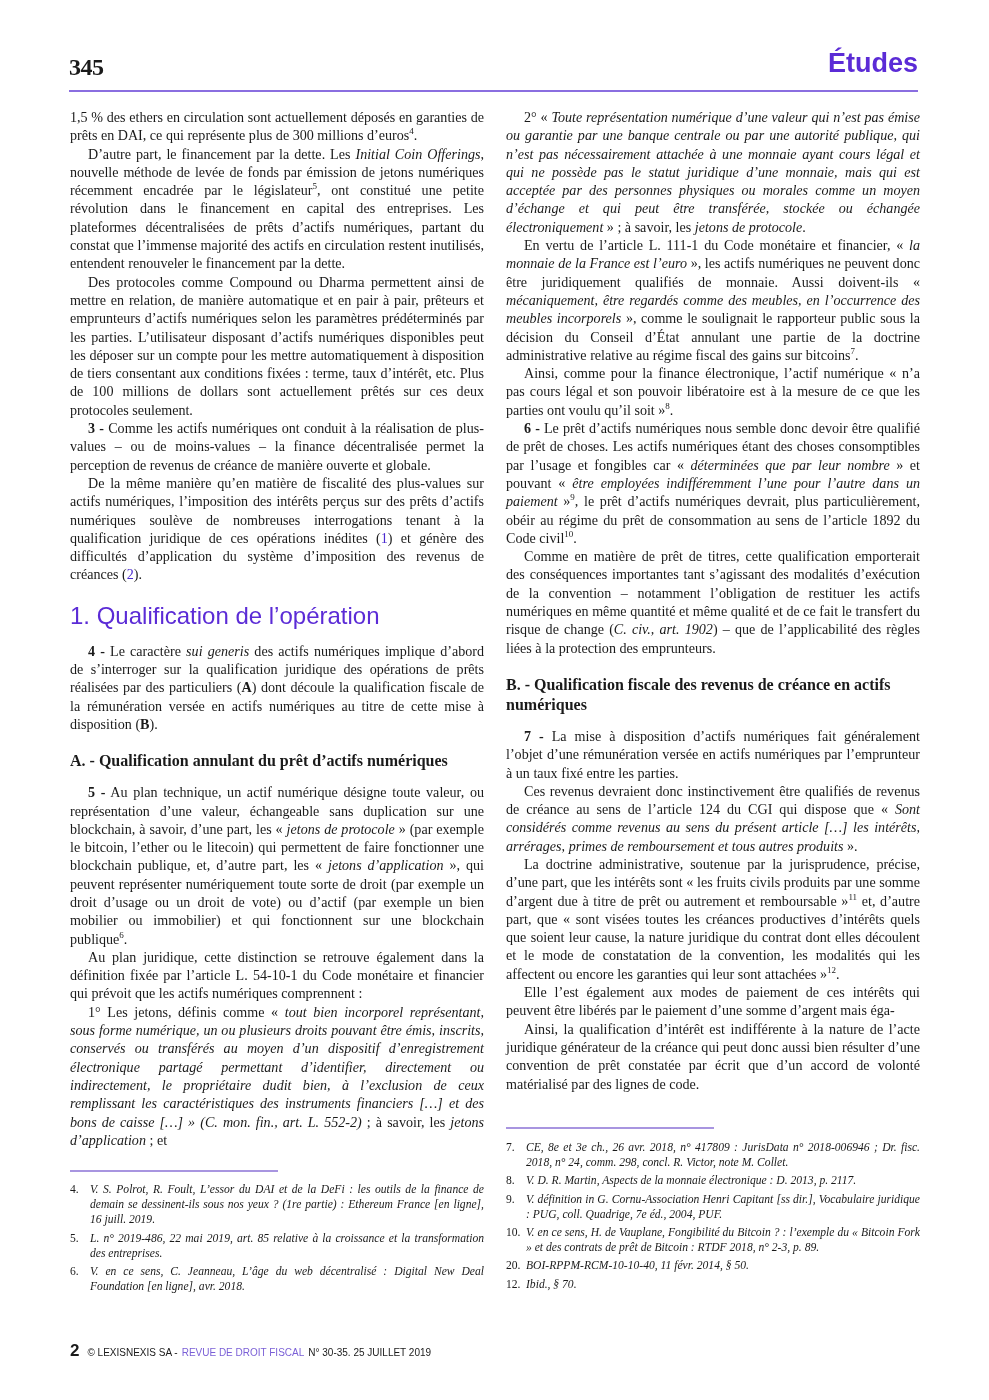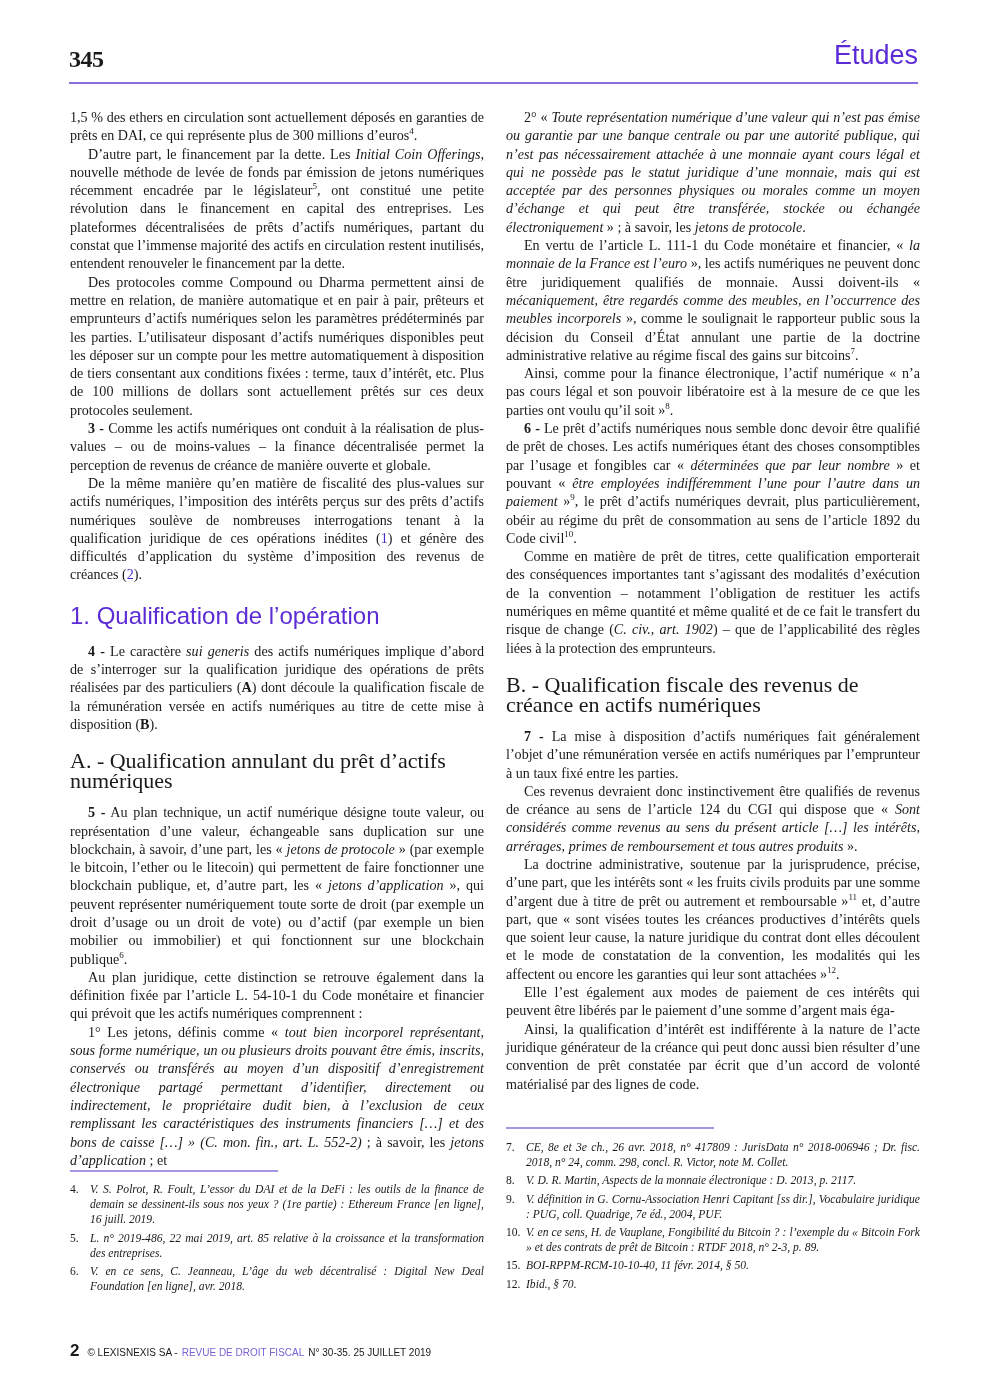--- a/index.html
+++ b/index.html
@@ -1,30 +1,30 @@
 <!DOCTYPE html>
 <html><head>
 <meta charset="utf-8">
 <style>
   html, body { margin: 0; padding: 0; background: #ffffff; }
   body { width: 989px; height: 1400px; position: relative; overflow: hidden;
          font-family: "Liberation Serif", "DejaVu Serif", serif; color: #1a1a1a; }
-  .header { position: absolute; left: 69px; right: 71px; top: 40px; height: 42px; border-bottom: 2px solid #8a6ee0; }
+  .header { position: absolute; left: 69px; right: 71px; top: 48px; height: 42px; border-bottom: 2px solid #8a6ee0; }
   .page-num { position: absolute; left: 0; top: 6px; font-family: "Liberation Serif", serif; font-weight: bold; font-size: 24px; letter-spacing: -0.5px; }
-  .section-label { position: absolute; right: 0; top: 0; font-family: "Liberation Sans", sans-serif; font-size: 27px; color: #5b2bd6; font-weight: normal; }
+  .section-label { position: absolute; right: 0; top: 0; font-family: "Liberation Sans", sans-serif; font-size: 27px; color: #5b2bd6; font-weight: bold; }
   .col { position: absolute; top: 108px; width: 414px; font-size: 14.1px; line-height: 18.3px; text-align: justify; }
   .col.left { left: 70px; }
   .col.right { left: 506px; }
   p { margin: 0; text-indent: 18px; }
   p.noindent { text-indent: 0; }
   .pn { font-weight: bold; }
   .ref { color: #4a2ad0; }
   sup { font-size: 9px; line-height: 0; }
   h2.part { font-family: "Liberation Sans", sans-serif; font-weight: normal; color: #5b2bd6; font-size: 24px; margin: 20px 0 14px 0; line-height: 24px; }
-  h3.sub { font-family: "Liberation Serif", serif; font-weight: normal; font-size: 22px; line-height: 20px; margin: 18px 0 12px 0; text-align: left; }
+  h3.sub { font-family: "Liberation Serif", serif; font-weight: bold; font-size: 16px; line-height: 20px; margin: 18px 0 12px 0; text-align: left; }
   .fn-rule { position: absolute; height: 2px; background: #a895e0; width: 208px; }
   .footnotes { position: absolute; width: 414px; font-size: 11.6px; line-height: 15.2px; font-style: italic; }
   .fn { display: flex; margin-bottom: 3px; text-align: justify; }
   .fn .n { font-style: normal; width: 20px; flex: none; }
   .fn .t { flex: 1; }
   .footer { position: absolute; left: 70px; top: 1341px; font-family: "Liberation Sans", sans-serif; font-size: 10px; display: flex; align-items: baseline; gap: 4px; }
   .footer .fpage { font-weight: bold; font-size: 17px; margin-right: 4px; }
   .footer .journal { color: #7a5fd6; }
 </style>
 </head>
@@ -97,21 +97,21 @@
     </div>
   <div class="fn">
       <span class="n">9.</span>
       <span class="t">V. définition in G. Cornu-Association Henri Capitant [ss dir.], Vocabulaire juridique : PUG, coll. Quadrige, 7e éd., 2004, PUF.</span>
     </div>
   <div class="fn">
       <span class="n">10.</span>
       <span class="t">V. en ce sens, H. de Vauplane, Fongibilité du Bitcoin ? : l’exemple du « Bitcoin Fork » et des contrats de prêt de Bitcoin : RTDF 2018, n° 2-3, p. 89.</span>
     </div>
   <div class="fn">
-      <span class="n">15.</span>
+      <span class="n">20.</span>
       <span class="t">BOI-RPPM-RCM-10-10-40, 11 févr. 2014, § 50.</span>
     </div>
   <div class="fn">
       <span class="n">12.</span>
       <span class="t">Ibid., § 70.</span>
     </div>
 </div>
 
 <div class="footer">
   <span class="fpage">2</span>

